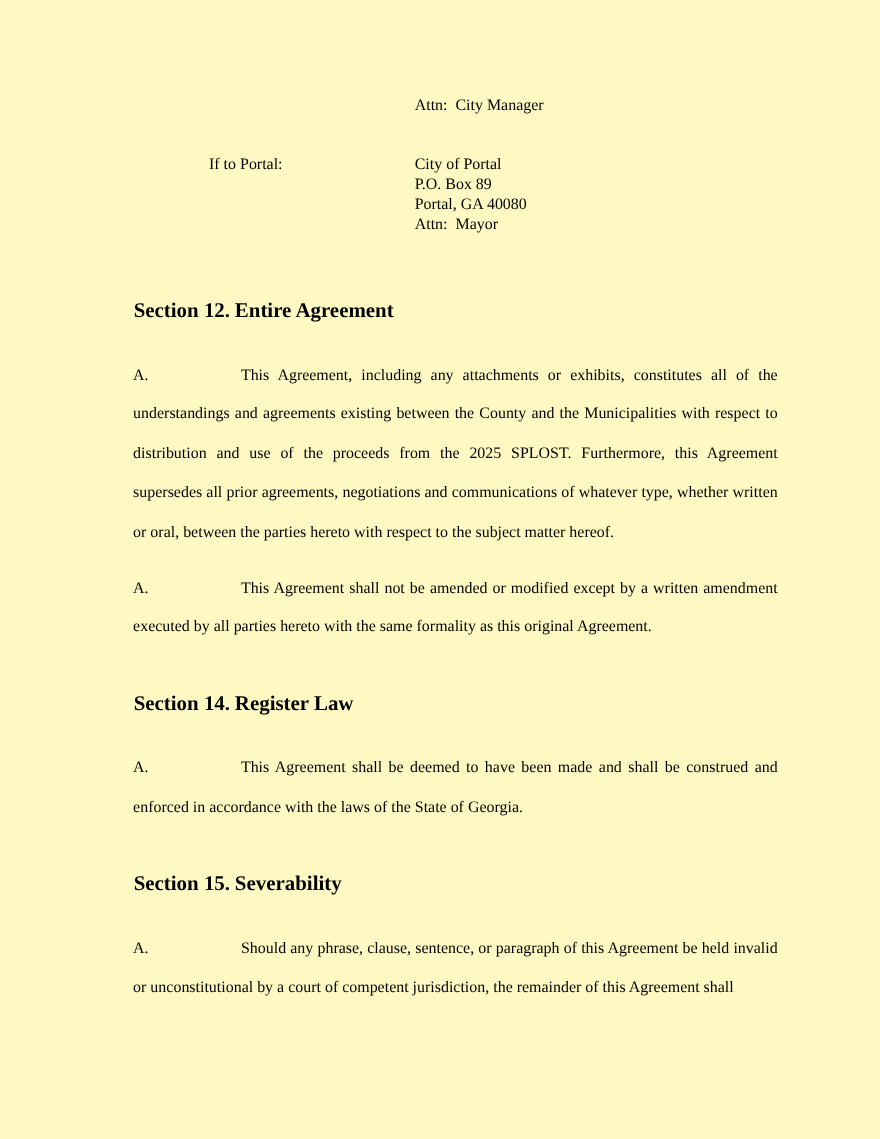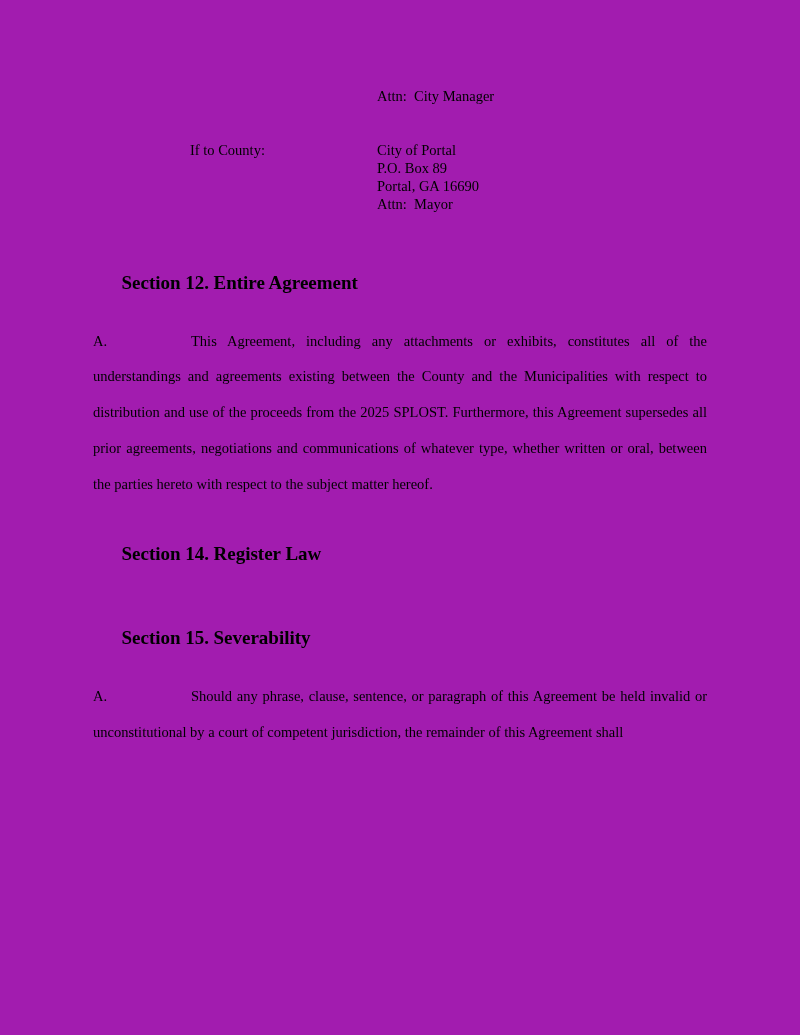--- a/index.html
+++ b/index.html
@@ -4,21 +4,21 @@
 <style>
   html, body {
     margin: 0;
     padding: 0;
     background: #ffffff;
   }
   .page {
     position: relative;
     width: 800px;
     height: 1035px;
-    background: #a21caf;
+    background: #fef9c3;
     font-family: "Liberation Serif", serif;
     color: #000000;
     overflow: hidden;
   }
   .content {
     position: absolute;
     left: 93px;
     top: 88px;
     width: 614px;
   }
@@ -70,20 +70,21 @@
     margin-top: 0;
     text-indent: 0;
   }
   .para .lead {
     display: inline-block;
     width: 98px;
     text-indent: 0;
   }
   .para.first-gap {
     margin-top: 8px;
+    margin-left: 28px;
   }
 </style>
 </head>
 <body>
 
 <div class="page">
   <div class="content">
 
     <table class="addr-table">
       <tbody>
@@ -99,48 +100,54 @@
             <td></td>
           </tr>
 
 
         <tr class="addr-group-gap">
             <td></td>
             <td></td>
           </tr>
 
         <tr>
-          <td class="addr-label">If to County:</td>
+          <td class="addr-label">If to Portal:</td>
           <td class="addr-lines">
             <div class="addr-line">City of Portal</div>
             <div class="addr-line">P.O. Box 89</div>
-            <div class="addr-line">Portal, GA 16690</div>
+            <div class="addr-line">Portal, GA 40080</div>
             <div class="addr-line">Attn:  Mayor</div>
           </td>
         </tr>
 
         <tr class="addr-group-gap">
             <td></td>
             <td></td>
           </tr>
 
       </tbody>
     </table>
 
     <div class="section-head">
       <span class="num">Section 12.</span><span>Entire Agreement</span>
     </div>
     <p class="para first-gap">
       <span class="lead">A.</span><span>This Agreement, including any attachments or exhibits, constitutes all of the understandings and agreements existing between the County and the Municipalities with respect to distribution and use of the proceeds from the 2025 SPLOST.  Furthermore, this Agreement supersedes all prior agreements, negotiations and communications of whatever type, whether written or oral, between the parties hereto with respect to the subject matter hereof.</span>
     </p>
 
+    <p class="para first-gap">
+      <span class="lead">A.</span><span>This Agreement shall not be amended or modified except by a written amendment executed by all parties hereto with the same formality as this original Agreement.</span>
+    </p>
 
     <div class="section-head">
       <span class="num">Section 14.</span><span>Register Law</span>
     </div>
+    <p class="para first-gap">
+      <span class="lead">A.</span><span>This Agreement shall be deemed to have been made and shall be construed and enforced in accordance with the laws of the State of Georgia.</span>
+    </p>
 
     <div class="section-head">
       <span class="num">Section 15.</span><span>Severability</span>
     </div>
     <p class="para first-gap">
       <span class="lead">A.</span><span>Should any phrase, clause, sentence, or paragraph of this Agreement be held invalid or unconstitutional by a court of competent jurisdiction, the remainder of this Agreement shall</span>
     </p>
 
   </div>
 </div>

